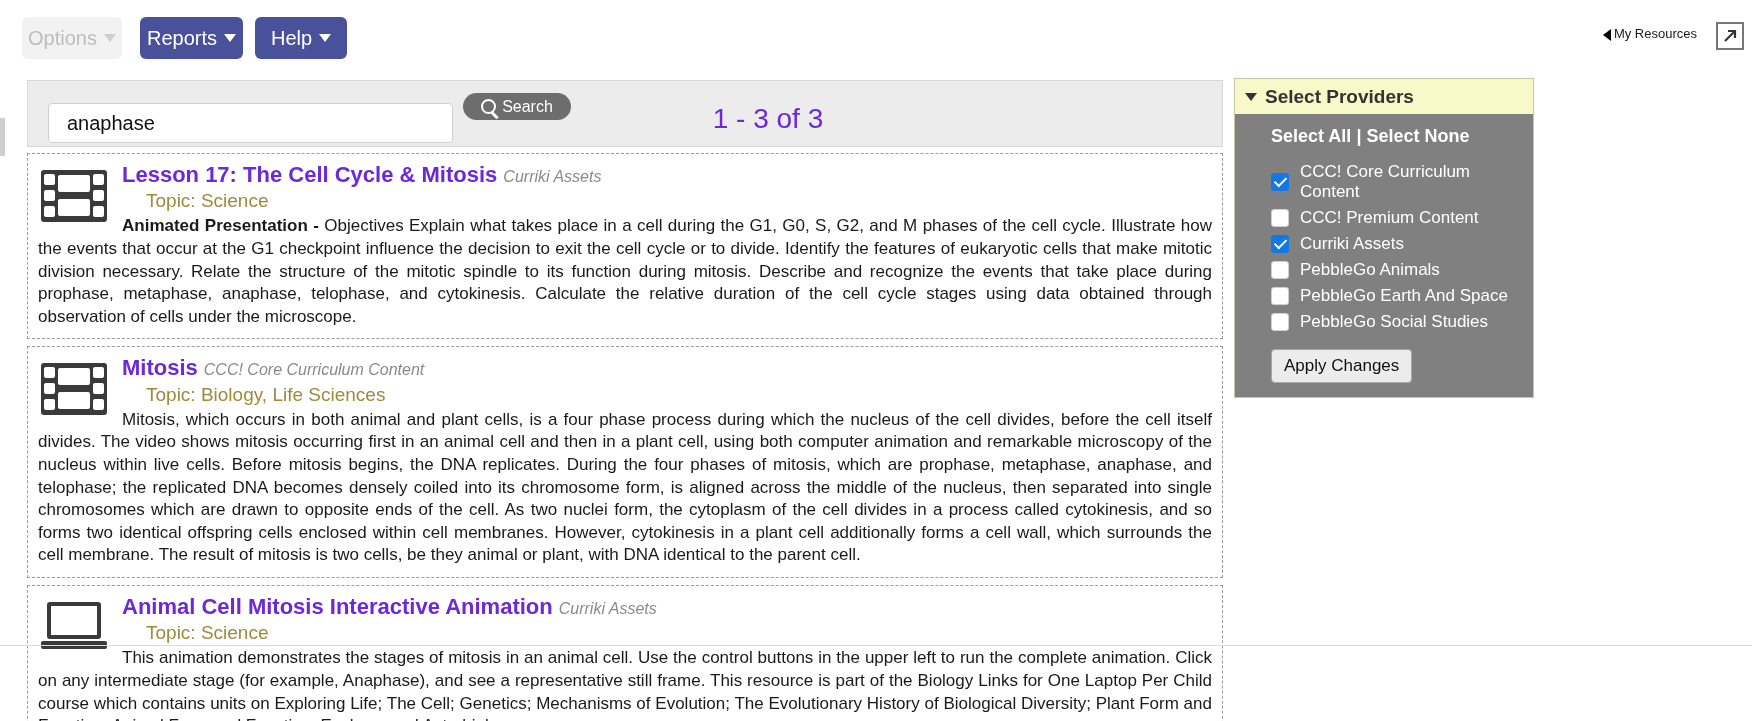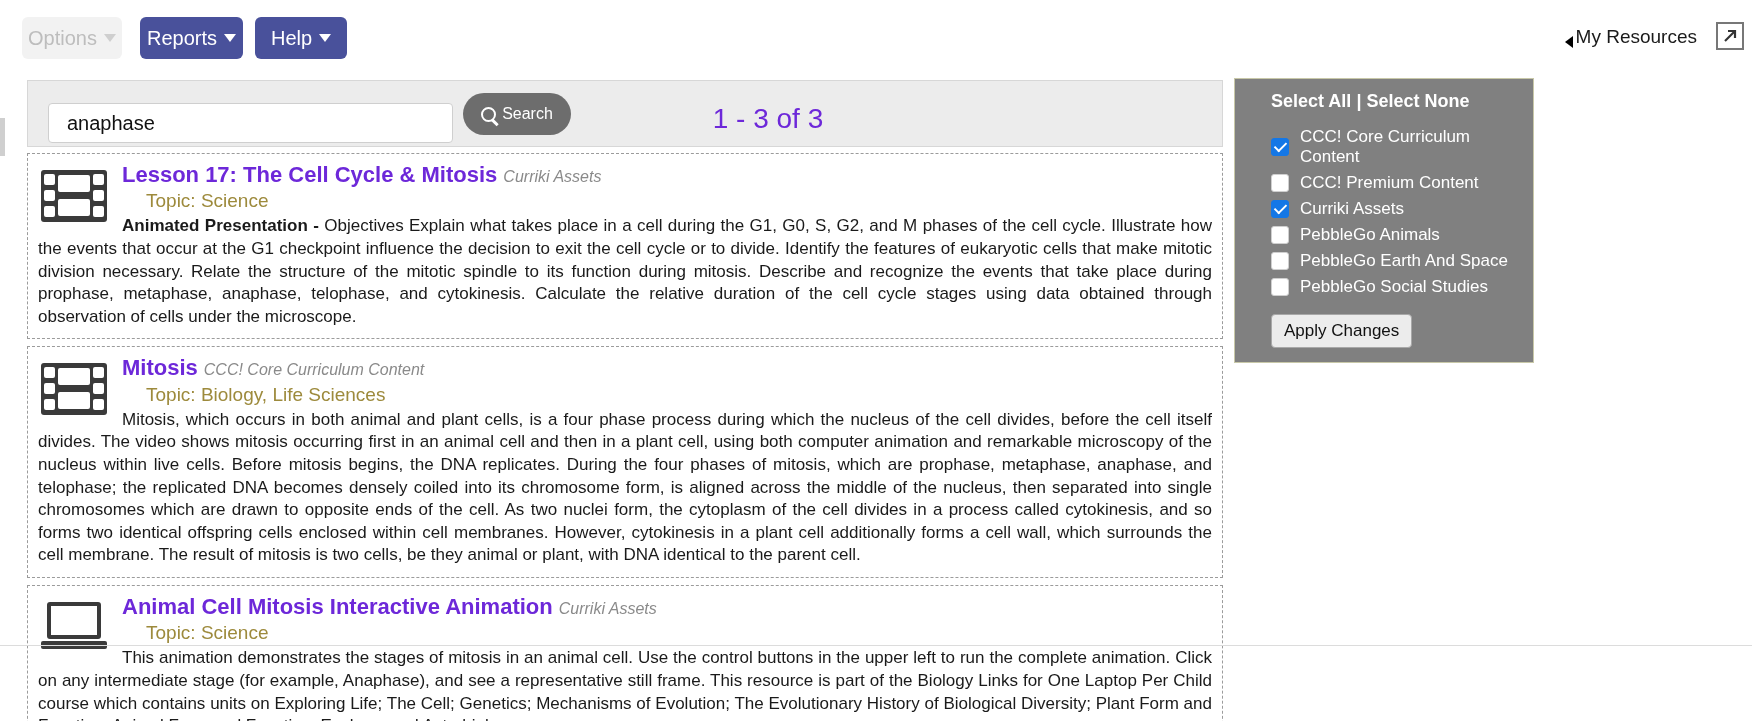--- a/index.html
+++ b/index.html
@@ -30,21 +30,21 @@
   .btn-help    { left:255px; width:92px;  background:#49519b; color:#ffffff; }
   .caret-down {
     width:0; height:0;
     border-left:6px solid transparent; border-right:6px solid transparent;
     border-top:8px solid currentColor; display:inline-block;
   }
   .btn-options .caret-down { border-top-color:#cfcfcf; }
 
   .myres {
     position:absolute; right:55px; top:26px;
-    font-size:19px; color:#1a1a1a; display:flex; align-items:flex-end; gap:3px;
+    font-size:13px; color:#1a1a1a; display:flex; align-items:flex-end; gap:3px;
     cursor:pointer;
   }
   .caret-left {
     width:0; height:0;
     border-top:6px solid transparent; border-bottom:6px solid transparent;
     border-right:8px solid #000; display:inline-block;
   }
   .extlink {
     position:absolute; right:8px; top:22px;
     width:28px; height:28px; border:2px solid #777; background:#fff;
@@ -57,21 +57,21 @@
     position:absolute; left:27px; top:80px; width:1196px; height:67px;
     background:#ececec; border:1px solid #d7d7d7;
   }
   .search-input {
     position:absolute; left:20px; top:22px; width:405px; height:40px;
     border:1px solid #cfcfcf; border-radius:4px; background:#fff;
     font-size:20px; padding:0 18px; color:#111;
     font-family:"Liberation Sans", sans-serif;
   }
   .search-btn {
-    position:absolute; left:435px; top:12px; width:108px; height:42px;
+    position:absolute; left:435px; top:12px; width:108px; height:27px;
     background:#6d6d6d; color:#fff; border:none; border-radius:21px;
     display:flex; align-items:center; justify-content:center; gap:6px;
     font-size:16px; cursor:pointer; font-family:"Liberation Sans", sans-serif;
   }
   .mag { width:15px; height:15px; border:2.5px solid #fff; border-radius:50%; position:relative; }
   .mag::after { content:""; position:absolute; right:-5px; bottom:-4px; width:8px; height:2.5px; background:#fff; transform:rotate(45deg); }
   .count {
     position:absolute; left:640px; top:22px; width:200px;
     text-align:center; font-size:28px; color:#6d28d9;
   }
@@ -257,20 +257,24 @@
           <a class="r-title">Animal Cell Mitosis Interactive Animation</a><span class="r-provider">Curriki Assets</span>
         </div>
         <div class="r-topic">Topic: Science</div>
         <div class="r-desc"><b></b><span>This animation demonstrates the stages of mitosis in an animal cell. Use the control buttons in the upper left to run the complete animation. Click on any intermediate stage (for example, Anaphase), and see a representative still frame. This resource is part of the Biology Links for One Laptop Per Child course which contains units on Exploring Life; The Cell; Genetics; Mechanisms of Evolution; The Evolutionary History of Biological Diversity; Plant Form and Function; Animal Form and Function; Ecology; and Astrobiology.</span></div>
       </div>
     </div>
 
   </div>
 
   <div class="panel">
+    <div class="panel-head">
+      <span class="tri"></span>
+      <span class="panel-head-label">Select Providers</span>
+    </div>
     <div class="panel-body">
       <div class="select-links"><span>Select All</span><span> | </span><span>Select None</span></div>
 
       <div class="prov-row">
         <span class="cbox on"></span>
         <span>CCC! Core Curriculum Content</span>
       </div>
       <div class="prov-row">
         <span class="cbox"></span>
         <span>CCC! Premium Content</span>

